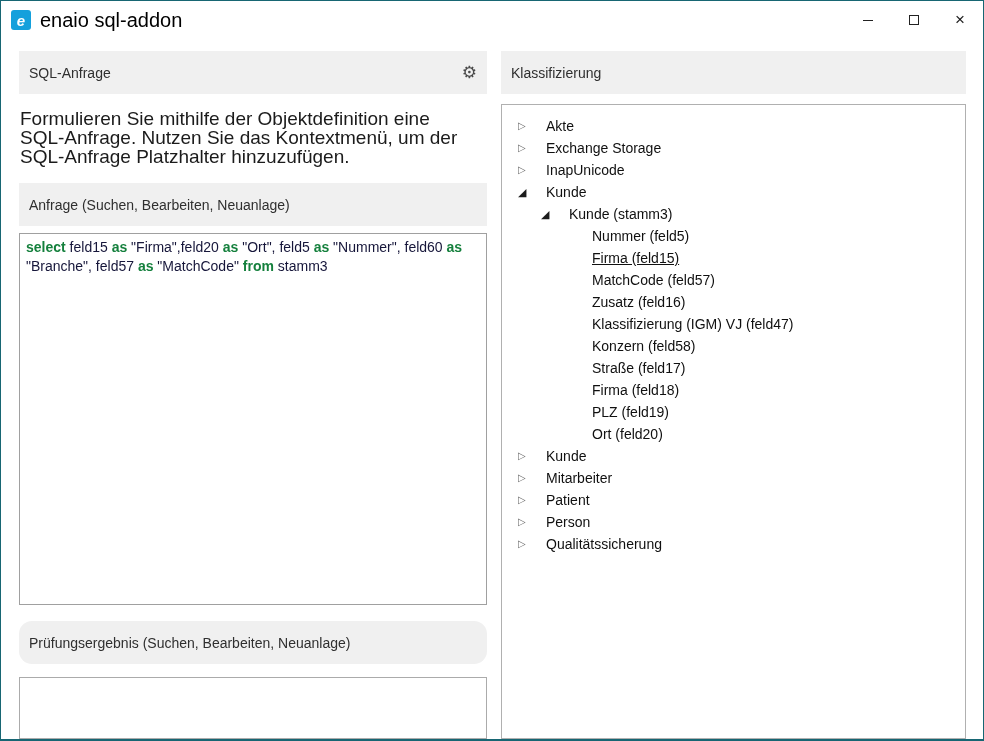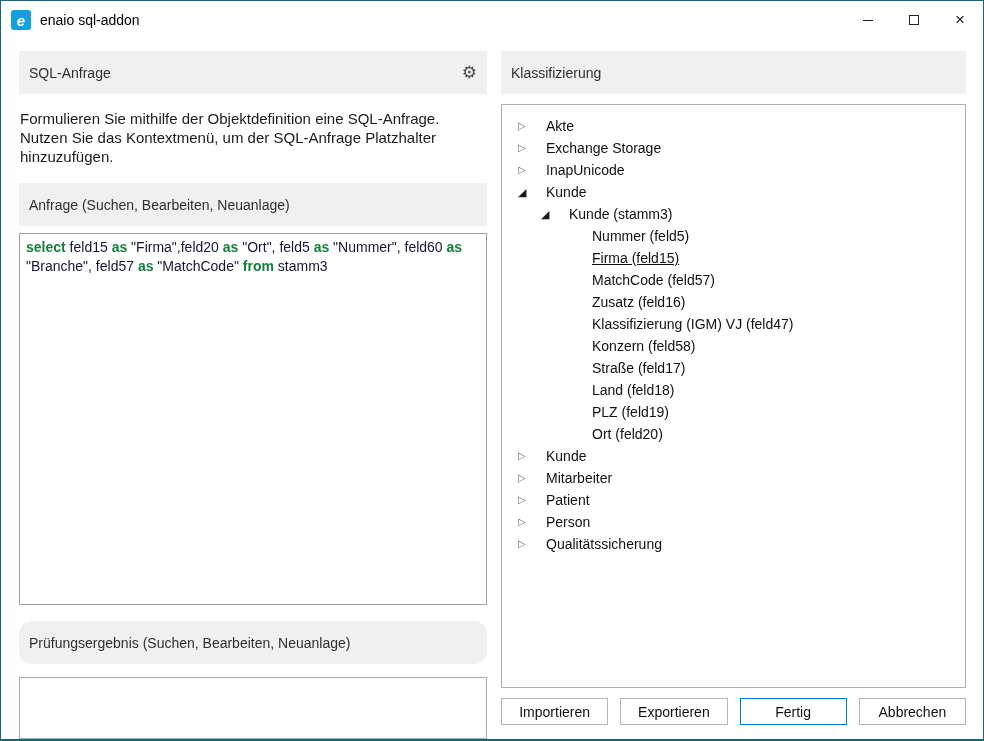--- a/index.html
+++ b/index.html
@@ -14,41 +14,41 @@
     overflow: hidden;
   }
 
   
   .titlebar { height: 38px; flex: 0 0 auto; display: flex; align-items: center; padding-left: 10px; background: #fff; }
   .app-icon {
     width: 20px; height: 20px; border-radius: 3px; background: #14a0dc;
     color: #fff; font-weight: bold; font-style: italic; font-size: 15px;
     display: flex; align-items: center; justify-content: center;
   }
-  .title { margin-left: 9px; font-size: 14px; color: #000; }
+  .title { margin-left: 9px; font-size: 20px; color: #000; }
   .win-controls { margin-left: auto; display: flex; height: 100%; align-items: stretch; }
   .win-btn { width: 46px; display: flex; align-items: center; justify-content: center; color: #1a1a1a; cursor: default; }
   .glyph-min { display: block; width: 10px; border-top: 1px solid #222; }
   .glyph-max { display: block; width: 10px; height: 10px; border: 1px solid #222; }
   .win-btn.close { font-size: 17px; font-weight: normal; }
 
   
   .content { flex: 1; display: flex; padding: 12px 17px 0 18px; gap: 14px; overflow: hidden; }
   .left-col  { width: 468px; flex: 0 0 468px; display: flex; flex-direction: column; }
   .right-col { flex: 1; display: flex; flex-direction: column; }
 
   .section-header {
     background: #f0f0f0; height: 43px; flex: 0 0 auto;
     display: flex; align-items: center; padding: 0 10px;
     font-size: 14px; color: #2f2f2f;
   }
   .sql-header { justify-content: space-between; }
   .gear { font-size: 17px; color: #4a4a4a; line-height: 1; cursor: pointer; }
 
-  .instructions { margin: 15px 0 0 1px; width: 452px; font-size: 15px; line-height: 19px; color: #1b1b1b; }
+  .instructions { margin: 15px 0 0 1px; width: 452px; font-size: 19px; line-height: 19px; color: #1b1b1b; }
 
   .query-header  { margin-top: 17px; }
   .editor { border: 1px solid #a0a0a0; background: #fff; }
   .query-editor  { margin-top: 7px; height: 372px; padding: 4px 6px; font-size: 14px; line-height: 19px; color: #16163a; word-wrap: break-word; }
   .kw { color: #15803d; font-weight: bold; }
   .result-header { margin-top: 16px; border-radius: 13px; }
   .result-box    { margin-top: 13px; height: 62px; border-color: #ababab; }
 
   
   .tree {
@@ -154,21 +154,21 @@
           <div class="tree-row" style="padding-left: 62px;">
             <span class="arrow leaf"></span>
             <span class="tree-label">Konzern (feld58)</span>
           </div>
           <div class="tree-row" style="padding-left: 62px;">
             <span class="arrow leaf"></span>
             <span class="tree-label">Straße (feld17)</span>
           </div>
           <div class="tree-row" style="padding-left: 62px;">
             <span class="arrow leaf"></span>
-            <span class="tree-label">Land (feld18)</span>
+            <span class="tree-label">Firma (feld18)</span>
           </div>
           <div class="tree-row" style="padding-left: 62px;">
             <span class="arrow leaf"></span>
             <span class="tree-label">PLZ (feld19)</span>
           </div>
           <div class="tree-row" style="padding-left: 62px;">
             <span class="arrow leaf"></span>
             <span class="tree-label">Ort (feld20)</span>
           </div>
           <div class="tree-row" style="padding-left: 16px;">
@@ -186,22 +186,16 @@
           <div class="tree-row" style="padding-left: 16px;">
             <span class="arrow collapsed">▷</span>
             <span class="tree-label">Person</span>
           </div>
           <div class="tree-row" style="padding-left: 16px;">
             <span class="arrow collapsed">▷</span>
             <span class="tree-label">Qualitätssicherung</span>
           </div>
         </div>
 
-      <div class="button-row">
-        <button>Importieren</button>
-        <button>Exportieren</button>
-        <button class="default">Fertig</button>
-        <button>Abbrechen</button>
-      </div>
     </div>
 
   </div>
 </div>
 
 </body></html>

